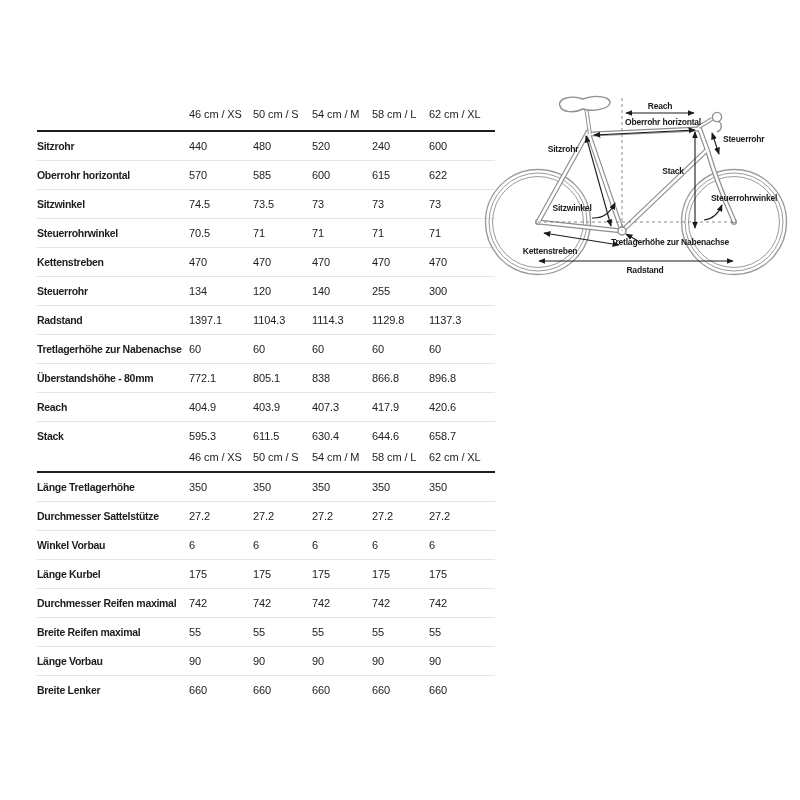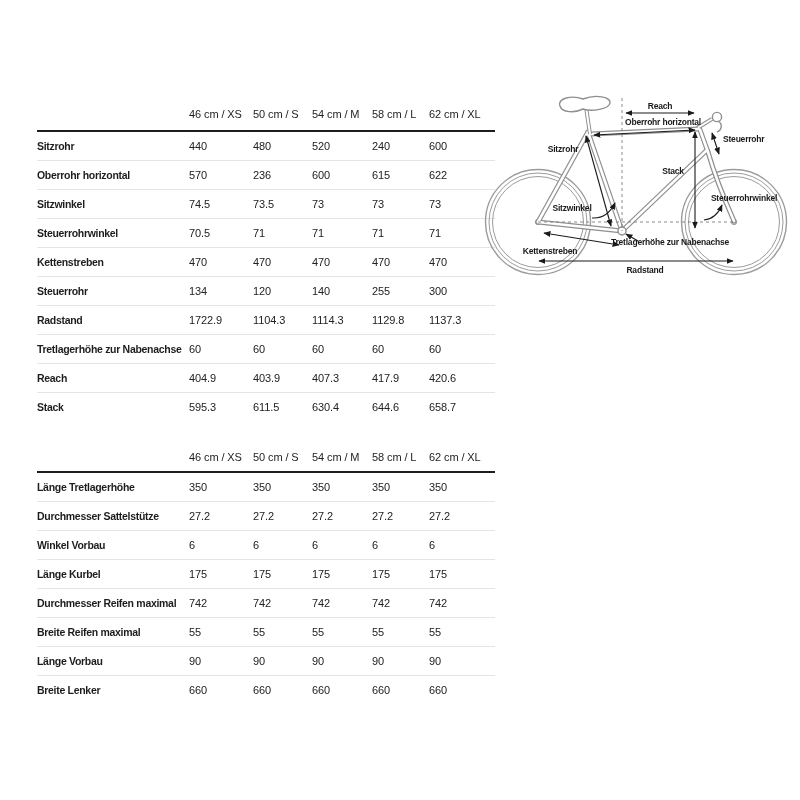--- a/index.html
+++ b/index.html
@@ -46,21 +46,21 @@
       <div class="cell label">Sitzrohr</div>
       <div class="cell val">440</div>
       <div class="cell val">480</div>
       <div class="cell val">520</div>
       <div class="cell val">240</div>
       <div class="cell val">600</div>
     </div>
     <div class="trow">
       <div class="cell label">Oberrohr horizontal</div>
       <div class="cell val">570</div>
-      <div class="cell val">236</div>
+      <div class="cell val">585</div>
       <div class="cell val">600</div>
       <div class="cell val">615</div>
       <div class="cell val">622</div>
     </div>
     <div class="trow">
       <div class="cell label">Sitzwinkel</div>
       <div class="cell val">74.5</div>
       <div class="cell val">73.5</div>
       <div class="cell val">73</div>
       <div class="cell val">73</div>
@@ -85,33 +85,41 @@
     <div class="trow">
       <div class="cell label">Steuerrohr</div>
       <div class="cell val">134</div>
       <div class="cell val">120</div>
       <div class="cell val">140</div>
       <div class="cell val">255</div>
       <div class="cell val">300</div>
     </div>
     <div class="trow">
       <div class="cell label">Radstand</div>
-      <div class="cell val">1722.9</div>
+      <div class="cell val">1397.1</div>
       <div class="cell val">1104.3</div>
       <div class="cell val">1114.3</div>
       <div class="cell val">1129.8</div>
       <div class="cell val">1137.3</div>
     </div>
     <div class="trow">
       <div class="cell label">Tretlagerhöhe zur Nabenachse</div>
       <div class="cell val">60</div>
       <div class="cell val">60</div>
       <div class="cell val">60</div>
       <div class="cell val">60</div>
       <div class="cell val">60</div>
+    </div>
+    <div class="trow">
+      <div class="cell label">Überstandshöhe - 80mm</div>
+      <div class="cell val">772.1</div>
+      <div class="cell val">805.1</div>
+      <div class="cell val">838</div>
+      <div class="cell val">866.8</div>
+      <div class="cell val">896.8</div>
     </div>
     <div class="trow">
       <div class="cell label">Reach</div>
       <div class="cell val">404.9</div>
       <div class="cell val">403.9</div>
       <div class="cell val">407.3</div>
       <div class="cell val">417.9</div>
       <div class="cell val">420.6</div>
     </div>
     <div class="trow">

